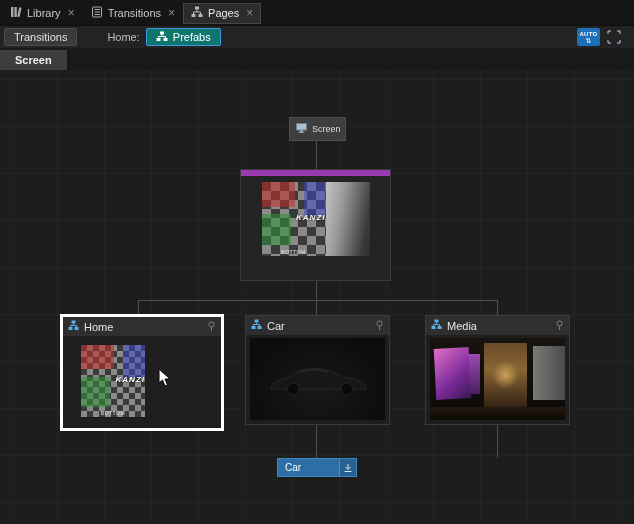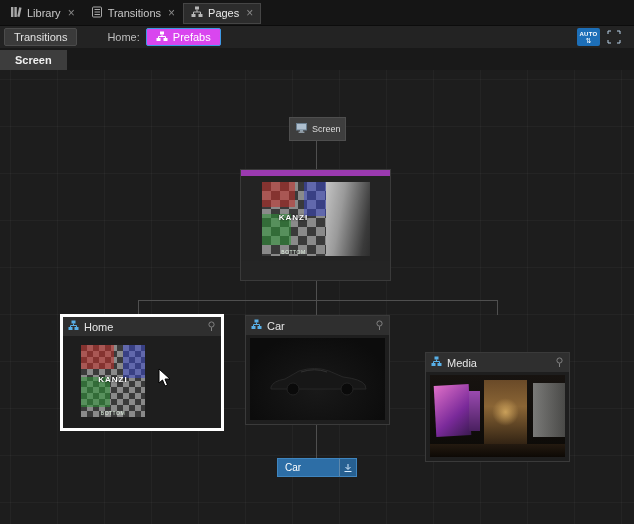--- a/index.html
+++ b/index.html
@@ -14,21 +14,21 @@
          color:#c8c8c8; font-size:11px; border:1px solid transparent; cursor:pointer; }
   .tab.active { background:#2c2c2c; border-color:#454545; color:#e9e9e9; }
   .tab .close { color:#8a8a8a; font-size:12px; line-height:1; margin-left:2px; }
 
   
   .toolbar { position:absolute; left:0; top:25px; width:100%; height:23px; background:#232323;
              border-top:1px solid #0c0c0c; display:flex; align-items:center; padding:0 4px; gap:6px; }
   .tbtn { display:flex; align-items:center; gap:5px; height:18px; padding:0 9px; background:#3a3a3a;
           border:1px solid #4c4c4c; border-radius:2px; color:#e2e2e2; font-size:11px; cursor:pointer; }
   .tbtn.toggle { background:#323232; border-color:#454545; }
-  .tbtn.active-blue { background:#d946ef; border-color:#3e99e4; color:#fff; }
+  .tbtn.active-blue { background:#0f766e; border-color:#3e99e4; color:#fff; }
   .show-label { color:#bdbdbd; font-size:11px; margin-left:24px; }
   .toolbar-right { margin-left:auto; display:flex; align-items:center; gap:4px; padding-right:6px; }
   .auto-badge { display:flex; flex-direction:column; align-items:center; justify-content:center;
                 width:23px; height:18px; background:#1d6fb8; border-radius:2px; color:#fff; cursor:pointer; }
   .auto-badge .auto-text { font-size:6px; font-weight:bold; letter-spacing:.3px; }
   .auto-badge .auto-arrows { font-size:7px; line-height:7px; }
   .fit-btn { display:flex; align-items:center; justify-content:center; width:20px; height:18px; cursor:pointer; }
 
   
   .viewstrip { position:absolute; left:0; top:48px; width:100%; height:22px; background:#191919; }
@@ -60,34 +60,34 @@
 
   .checker { position:relative; overflow:hidden; background-color:#3a3a3a;
     background-image: linear-gradient(45deg,#8a8a8a 25%,transparent 25%,transparent 75%,#8a8a8a 75%),
                       linear-gradient(45deg,#8a8a8a 25%,transparent 25%,transparent 75%,#8a8a8a 75%);
     background-size:18px 18px; background-position:0 0,9px 9px; }
   .checker.small { background-size:12px 12px; background-position:0 0,6px 6px; }
   .ov { position:absolute; }
   .ov.red   { left:0; top:0; width:52%; height:34%; background:rgba(195,45,40,.55); }
   .ov.blue  { right:0; top:0; width:34%; height:46%; background:rgba(55,70,205,.5); }
   .ov.green { left:0; bottom:14%; width:46%; height:42%; background:rgba(45,150,55,.55); }
-  .kanzi-center { position:absolute; left:0; right:0; top:42%; text-align:center; color:#fff;
-                  font-size:8px; font-weight:bold; letter-spacing:1px; text-shadow:0 0 2px #000; }
+  .kanzi-center { position:absolute; left:0; right:0; top:42%; text-align:right; color:#fff;
+                  font-size:8px; font-weight:bold; letter-spacing:1px; text-shadow:0 0 2px #000;font-style:italic; }
   .kanzi-bottom { position:absolute; left:0; right:0; bottom:1px; text-align:center; color:#dff0df;
                   font-size:5px; letter-spacing:.5px; }
   .thumb-grad { background:linear-gradient(100deg,#c4c4c4 0%,#9a9a9a 35%,#3a3a3a 85%,#2e2e2e 100%); }
 
   .child { position:absolute; background:#242424; border:1px solid #3a3a3a; cursor:pointer; }
   .child.selected { border:3px solid #ffffff; }
   .cbody { position:relative; background:#1e1e1e; }
   .home  { left:60px;  top:244px; width:164px; height:117px; }
   .home .cbody { height:92px; }
   .carnode { left:245px; top:245px; width:145px; height:110px; }
   .carnode .cbody { height:89px; }
-  .medianode { left:425px; top:245px; width:145px; height:110px;margin-top:37px; }
+  .medianode { left:425px; top:245px; width:145px; height:110px; }
   .medianode .cbody { height:89px; }
 
   .home-thumb { position:absolute; left:18px; top:9px; width:64px; height:72px; }
 
   .car-thumb { position:absolute; left:4px; top:3px; right:4px; bottom:4px;
                background:radial-gradient(ellipse at 50% 62%, #191919 0%, #0c0c0c 78%);
                display:flex; align-items:center; justify-content:center; }
 
   .media-thumb { position:absolute; left:4px; top:3px; right:4px; bottom:4px; overflow:hidden;
                  background:linear-gradient(#171310,#0c0a07); }

